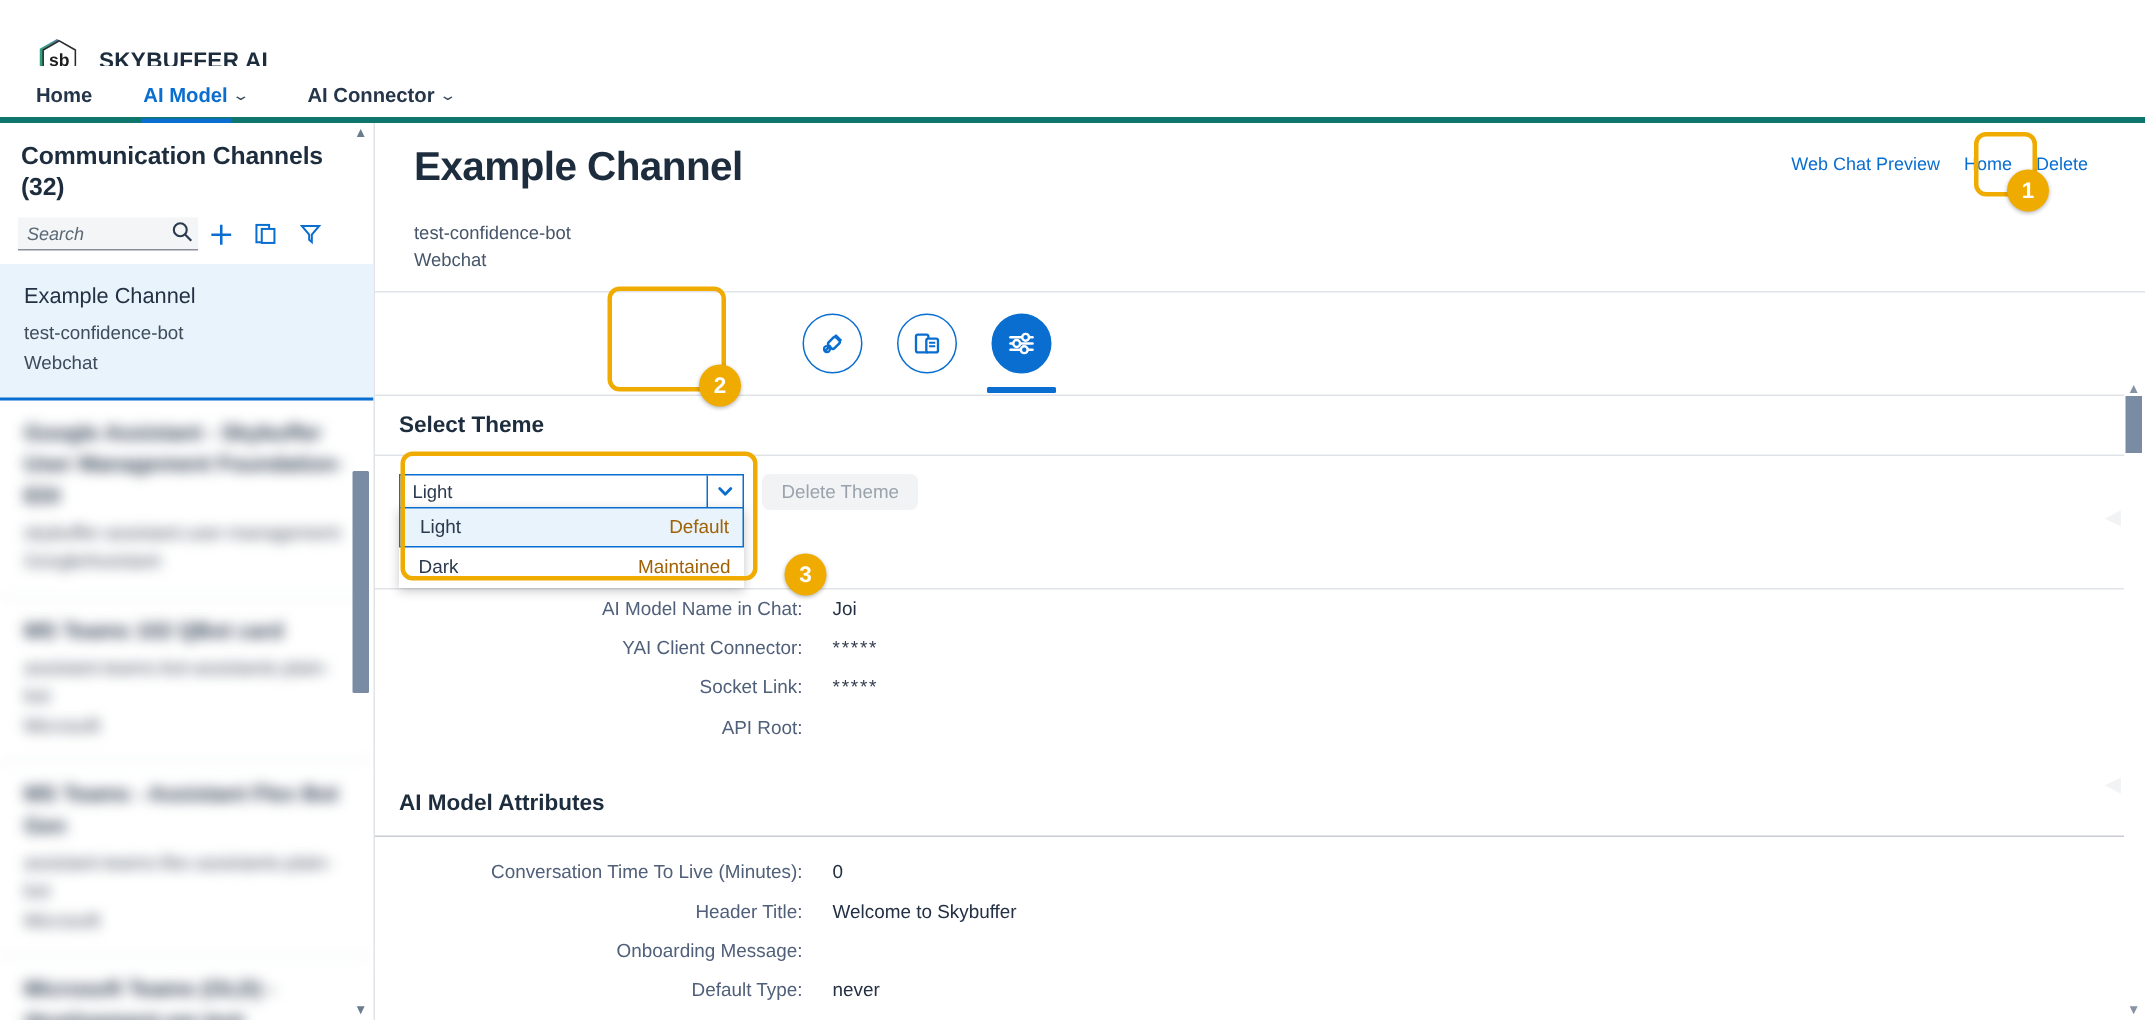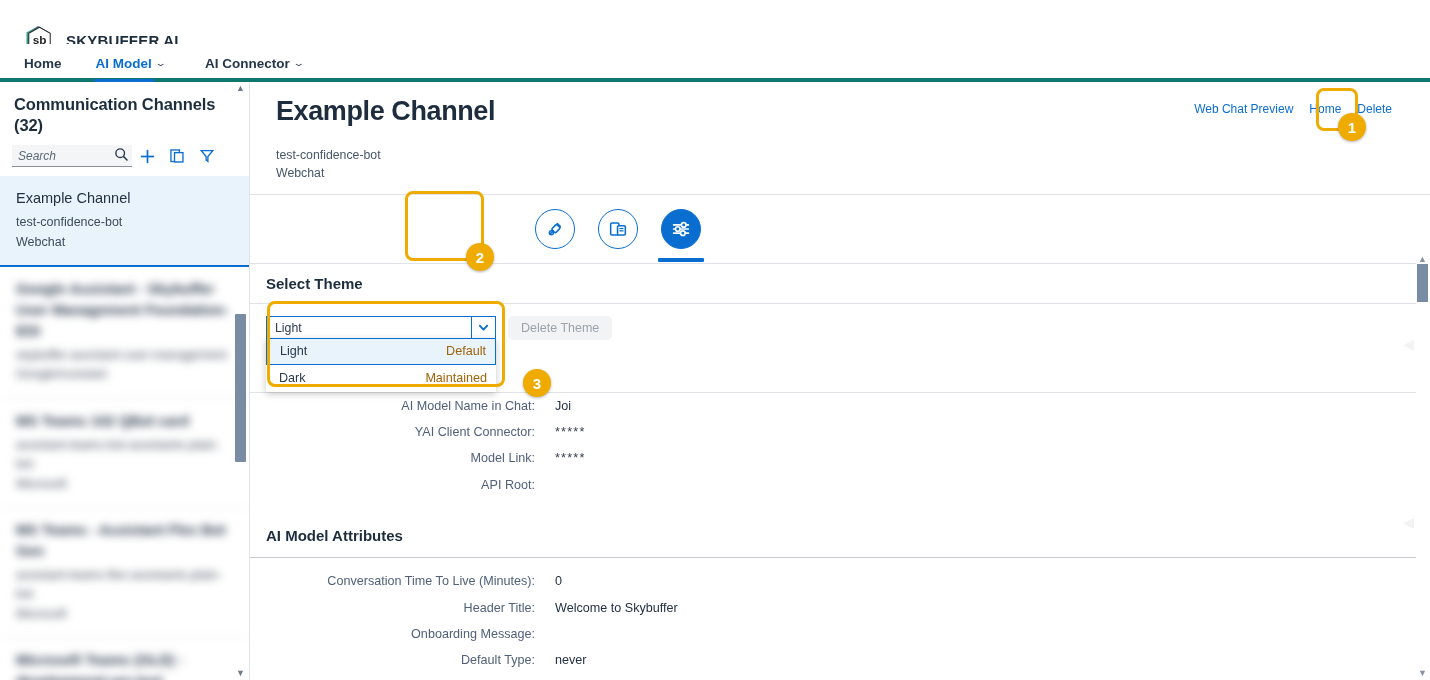--- a/index.html
+++ b/index.html
@@ -391,21 +391,21 @@
     <div class="form-area">
       <div class="frow">
         <span class="flabel">AI Model Name in Chat:</span>
         <span class="fval">Joi</span>
       </div>
       <div class="frow">
         <span class="flabel">YAI Client Connector:</span>
         <span class="fval masked">*****</span>
       </div>
       <div class="frow">
-        <span class="flabel">Model Link:</span>
+        <span class="flabel">Socket Link:</span>
         <span class="fval masked">*****</span>
       </div>
       <div class="frow">
         <span class="flabel">API Root:</span>
         <span class="fval"></span>
       </div>
     </div>
 
     <div class="sec2-title-row">
       <span class="section-title">AI Model Attributes</span>

